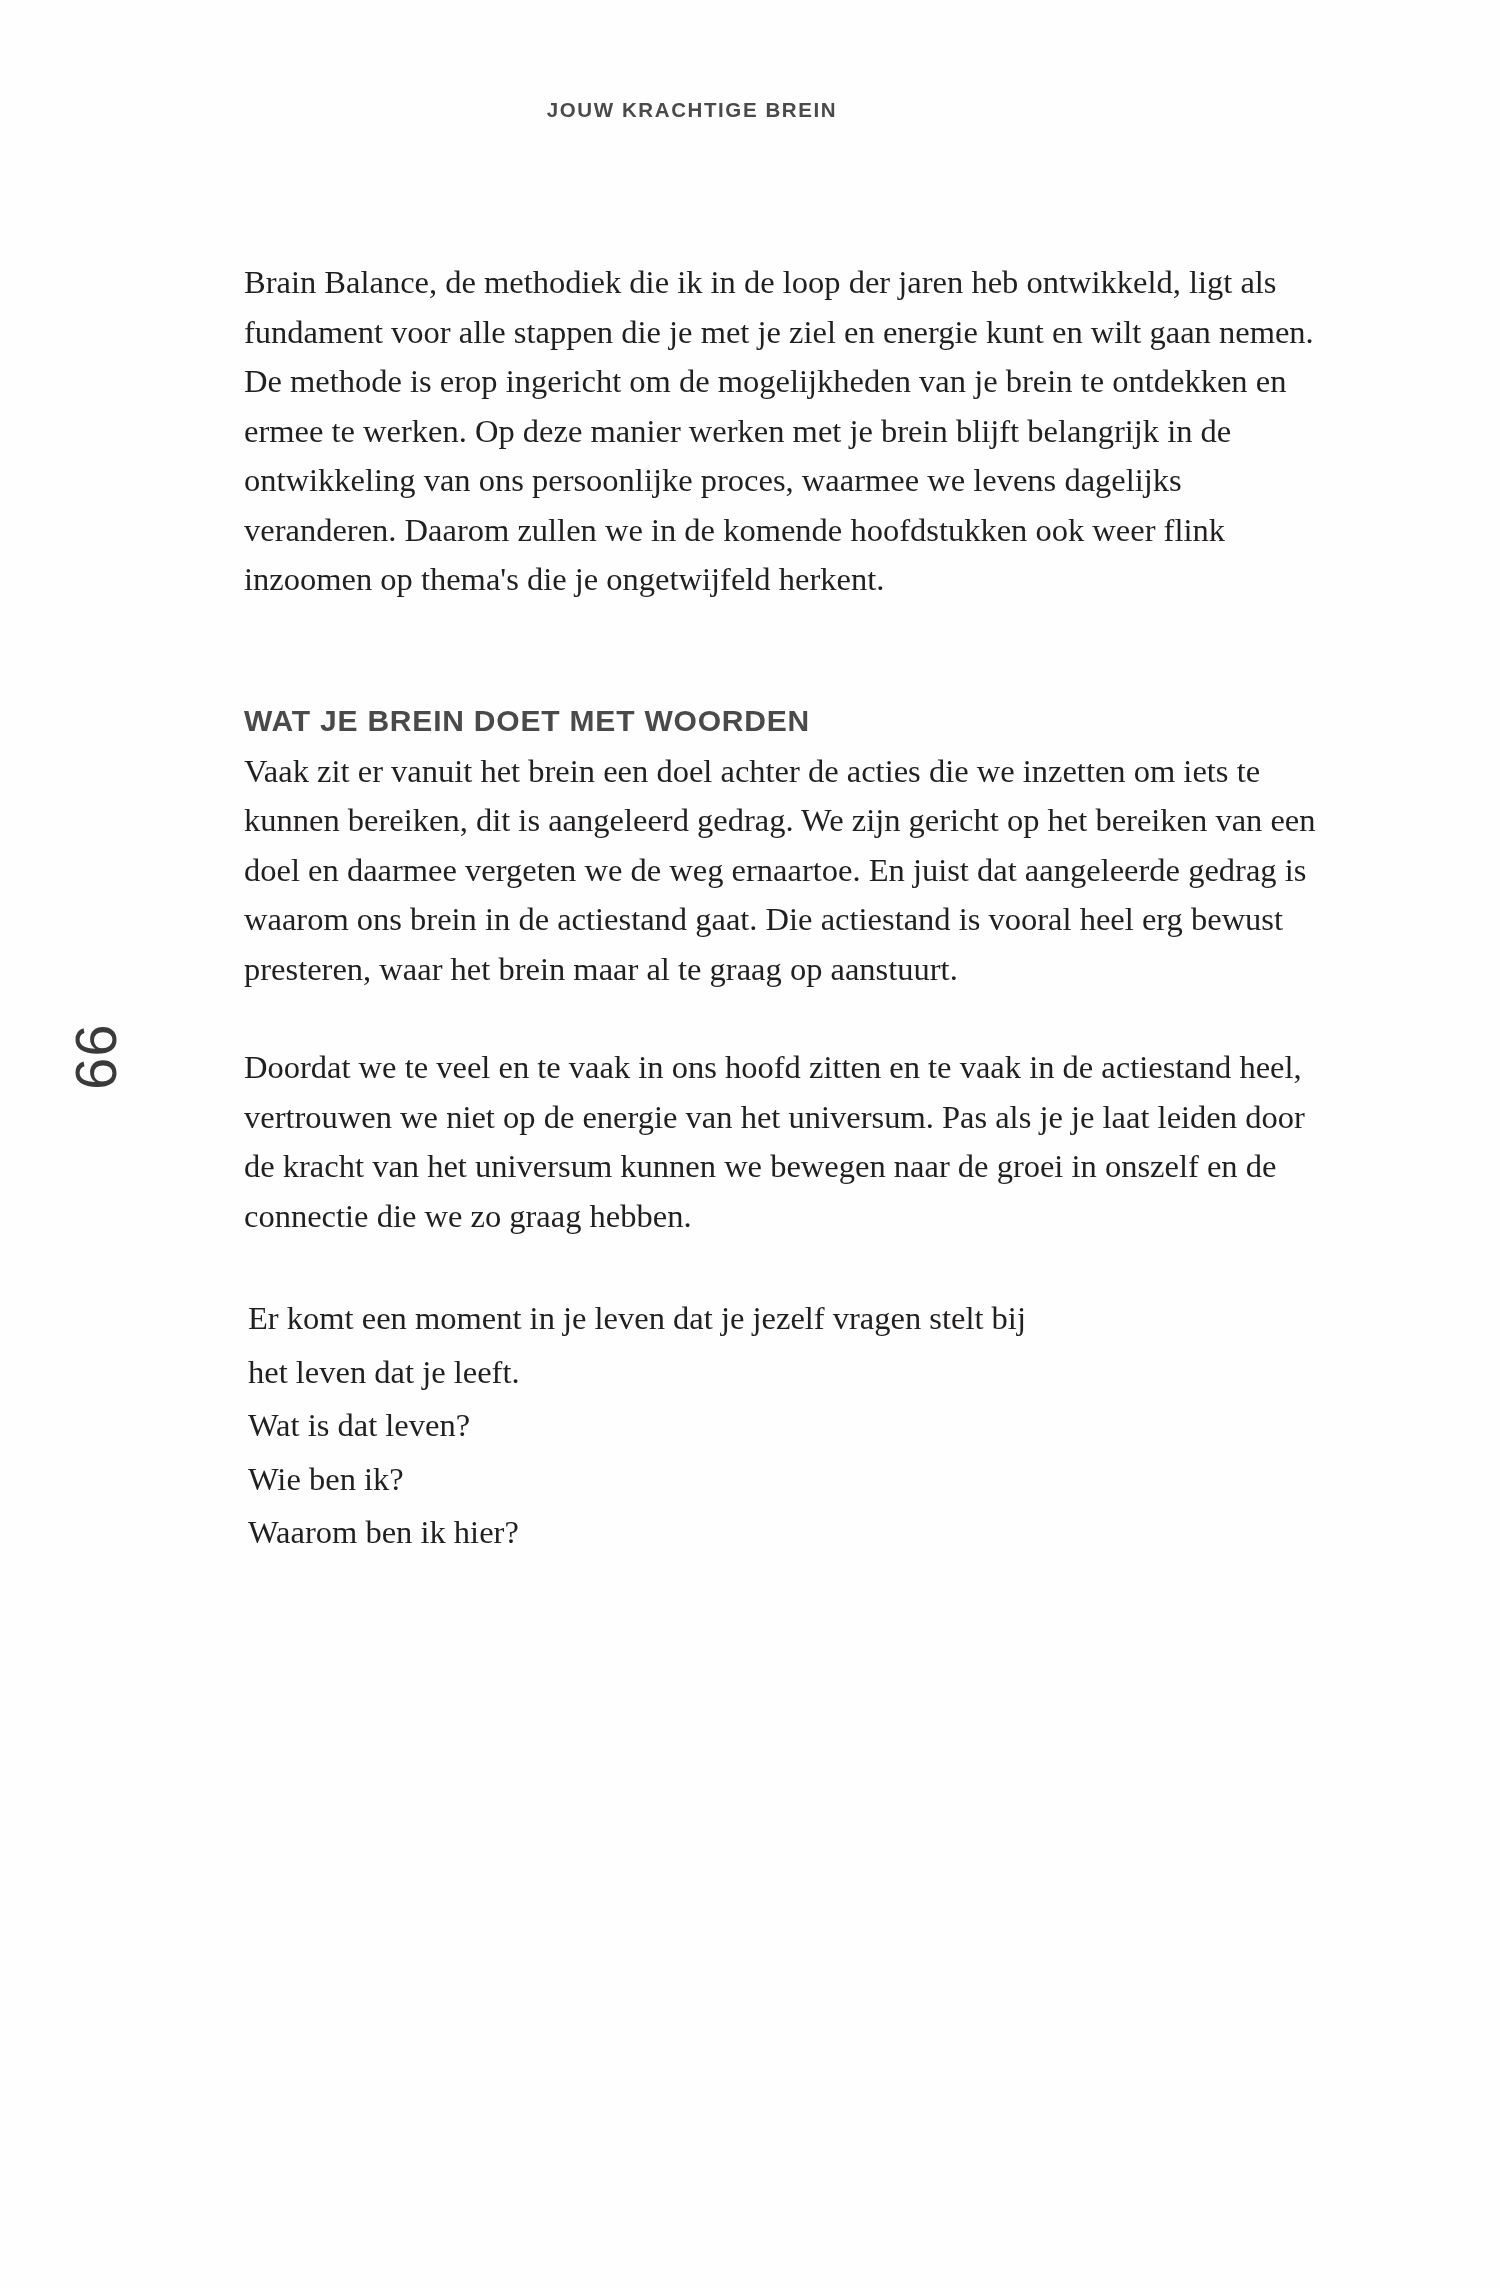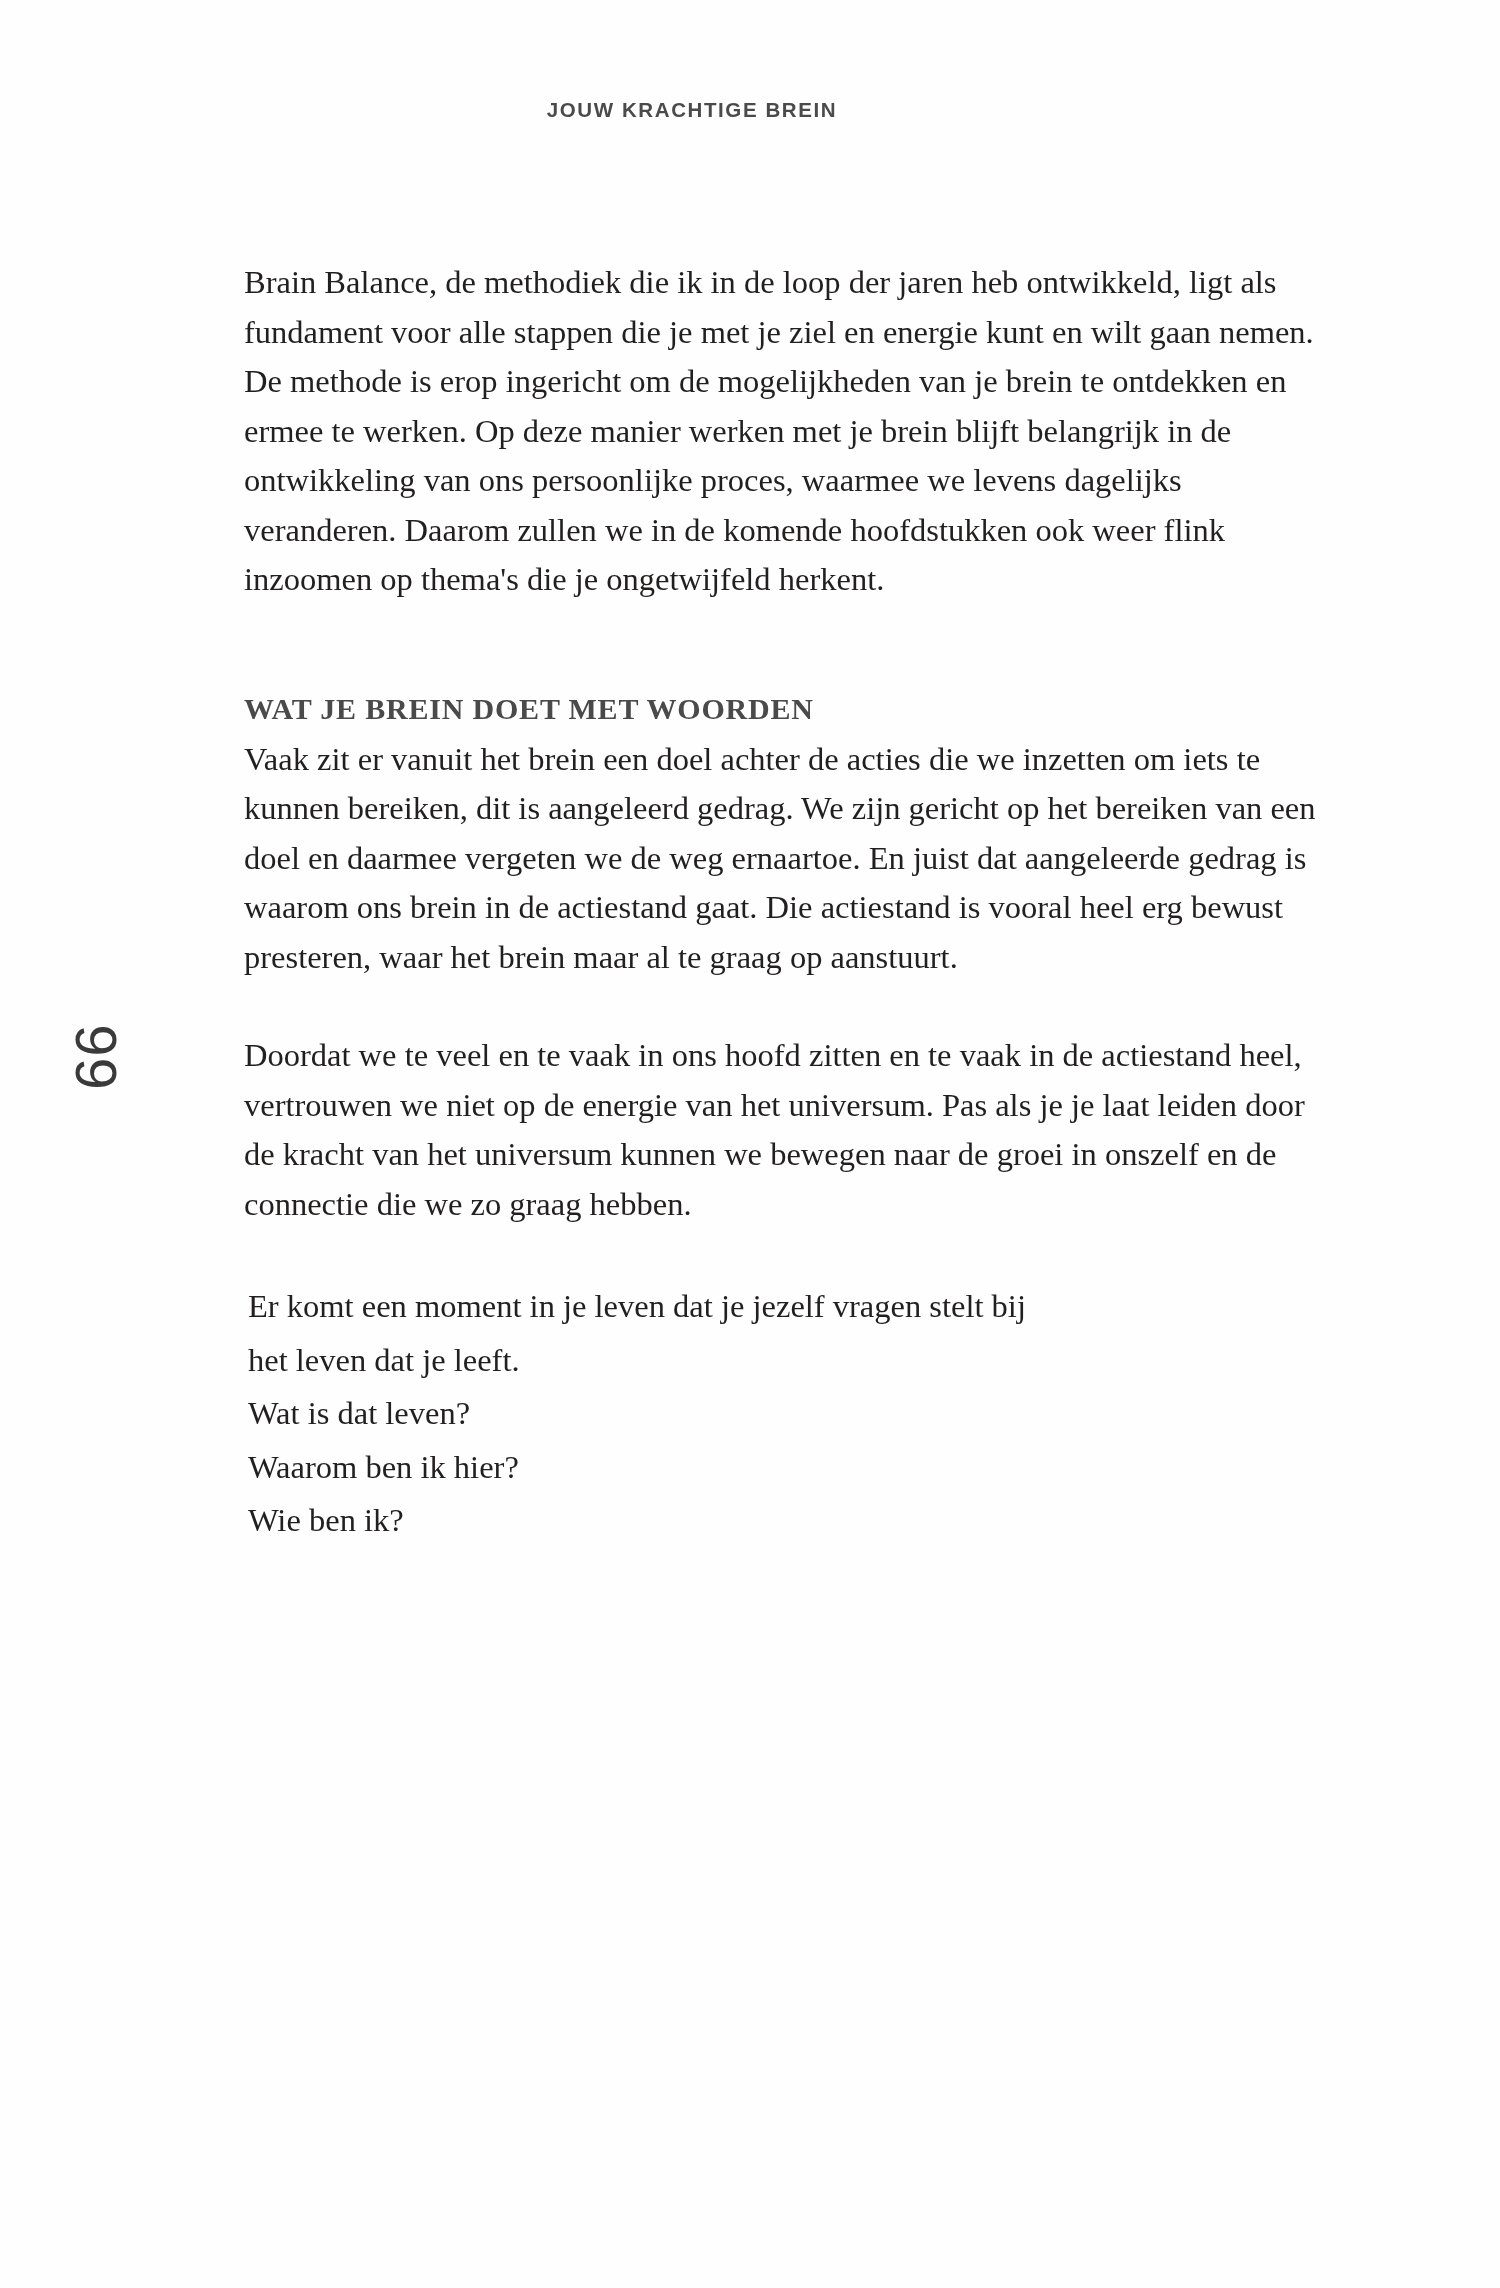--- a/index.html
+++ b/index.html
@@ -64,22 +64,22 @@
     line-height: 49.5px;
     text-align: left;
     color: #221f1f;
     font-family: "Liberation Serif", serif;
   }
 
   .gap-para { height: 49px; }
   .gap-section { height: 80px; }
 
   h2.section-heading {
-    margin: 0 0 2px 0;
-    font-family: Liberation Serif, serif;
+    margin: 12px 0 2px 0;
+    font-family: Liberation Sans, sans-serif;
     font-weight: bold;
     font-size: 30px;
     letter-spacing: 0.8px;
     color: #4a4a4a;
     line-height: 48px;
   }
 
   .lines p.body-text { margin: 4px; }
 </style>
 </head>
@@ -104,18 +104,18 @@
     <div class="gap-para"></div>
 
     <p class="body-text">Doordat we te veel en te vaak in ons hoofd zitten en te vaak in de actiestand heel, vertrouwen we niet op de energie van het universum. Pas als je je laat leiden door de kracht van het universum kunnen we bewegen naar de groei in onszelf en de connectie die we zo graag hebben.</p>
 
     <div class="gap-para"></div>
 
     <div class="lines">
       <p class="body-text">Er komt een moment in je leven dat je jezelf vragen stelt bij</p>
       <p class="body-text">het leven dat je leeft.</p>
       <p class="body-text">Wat is dat leven?</p>
+      <p class="body-text">Wie ben ik?</p>
       <p class="body-text">Waarom ben ik hier?</p>
-      <p class="body-text">Wie ben ik?</p>
     </div>
 
   </div>
 </div>
 
 </body></html>

